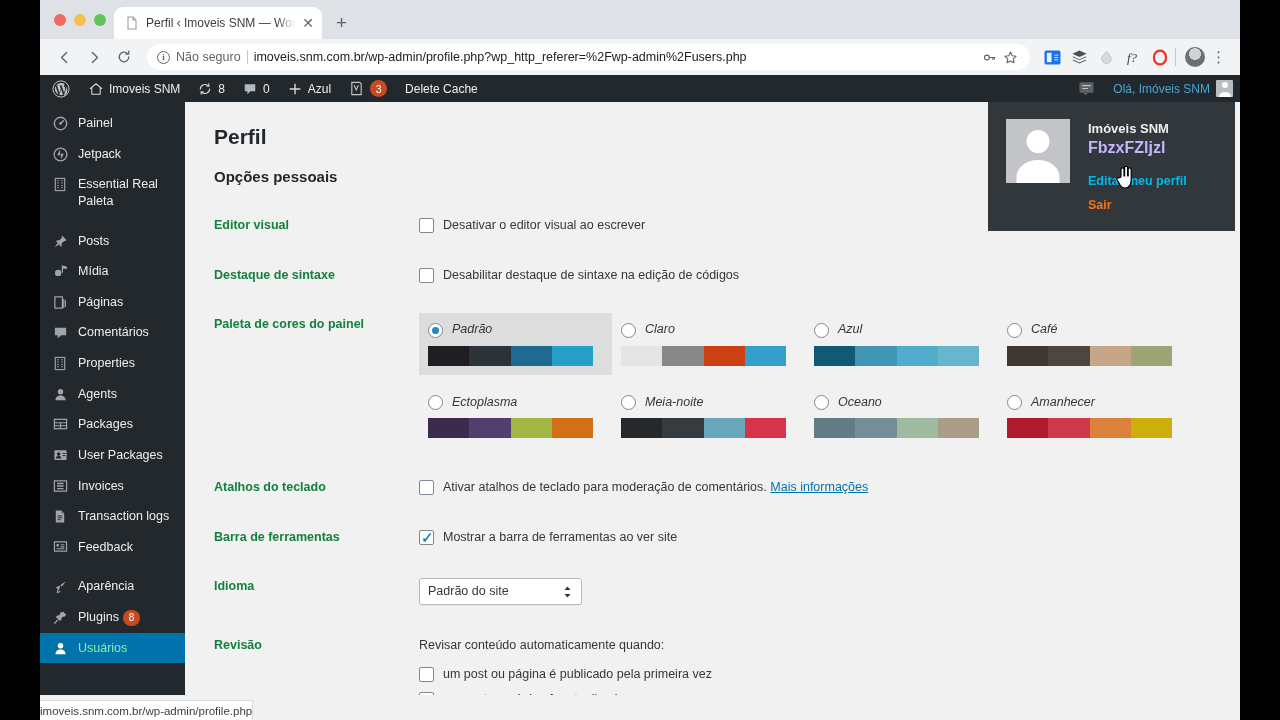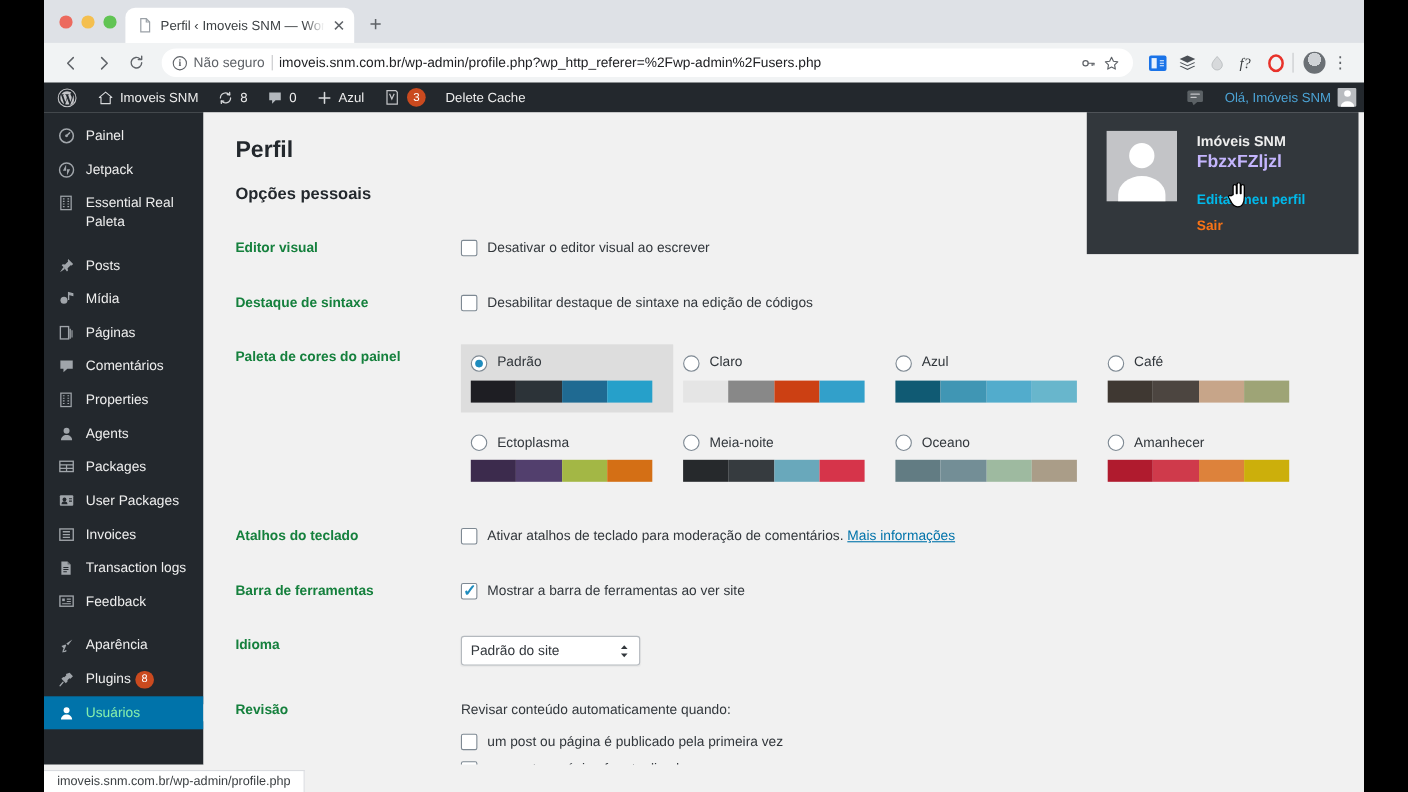--- a/index.html
+++ b/index.html
@@ -195,21 +195,21 @@
     content: "✓"; position: absolute; left: 1px; top: -4px;
     font-size: 15px; color: #1e8cbe; font-weight: bold;
   }
   .inline-link { color: #0073aa; text-decoration: underline; cursor: pointer; }
 
   
   #color-options {
     display: grid; grid-template-columns: repeat(4, 193px);
     column-gap: 0; row-gap: 11px; margin-top: -3px;
   }
-  .color-option { padding: 8px 10px 9px 9px; width: 193px; }
+  .color-option { padding: 8px 10px 9px 9px; width: 193px; font-style: italic; }
   .color-option.selected { background: #ddd; }
   .co-label { display: flex; align-items: center; gap: 9px; font-size: 12.5px; color: #32373c; }
   .radio {
     width: 15px; height: 15px; flex: 0 0 15px; border-radius: 50%;
     background: #fff; border: 1px solid #7e8993; position: relative; cursor: pointer;
   }
   .radio.checked::after {
     content: ""; position: absolute; left: 3px; top: 3px; width: 7px; height: 7px;
     border-radius: 50%; background: #1e8cbe;
   }
@@ -228,21 +228,21 @@
     position: absolute; right: 9px; top: 50%; transform: translateY(-50%);
     display: flex; flex-direction: column; gap: 2px; line-height: 0; color: #32373c;
   }
   .revisao-lead { margin-bottom: 11px; }
   .revisao-item { display: flex; align-items: flex-start; gap: 9px; margin-bottom: 8px; }
 
   
   #status-bar {
     position: absolute; left: 0; bottom: 0; height: 20px;
     background: #fff; border-top: 1px solid #dadce0; border-right: 1px solid #dadce0;
-    display: flex; align-items: center; padding: 0 12px;
+    display: flex; align-items: center; padding: 0 0;
     font-size: 11.5px; color: #3c4043; z-index: 50; max-width: 420px;
     white-space: nowrap;
   }
 </style>
 </head>
 <body>
 
 <div id="browser-window">
 
   <div id="tab-strip">

